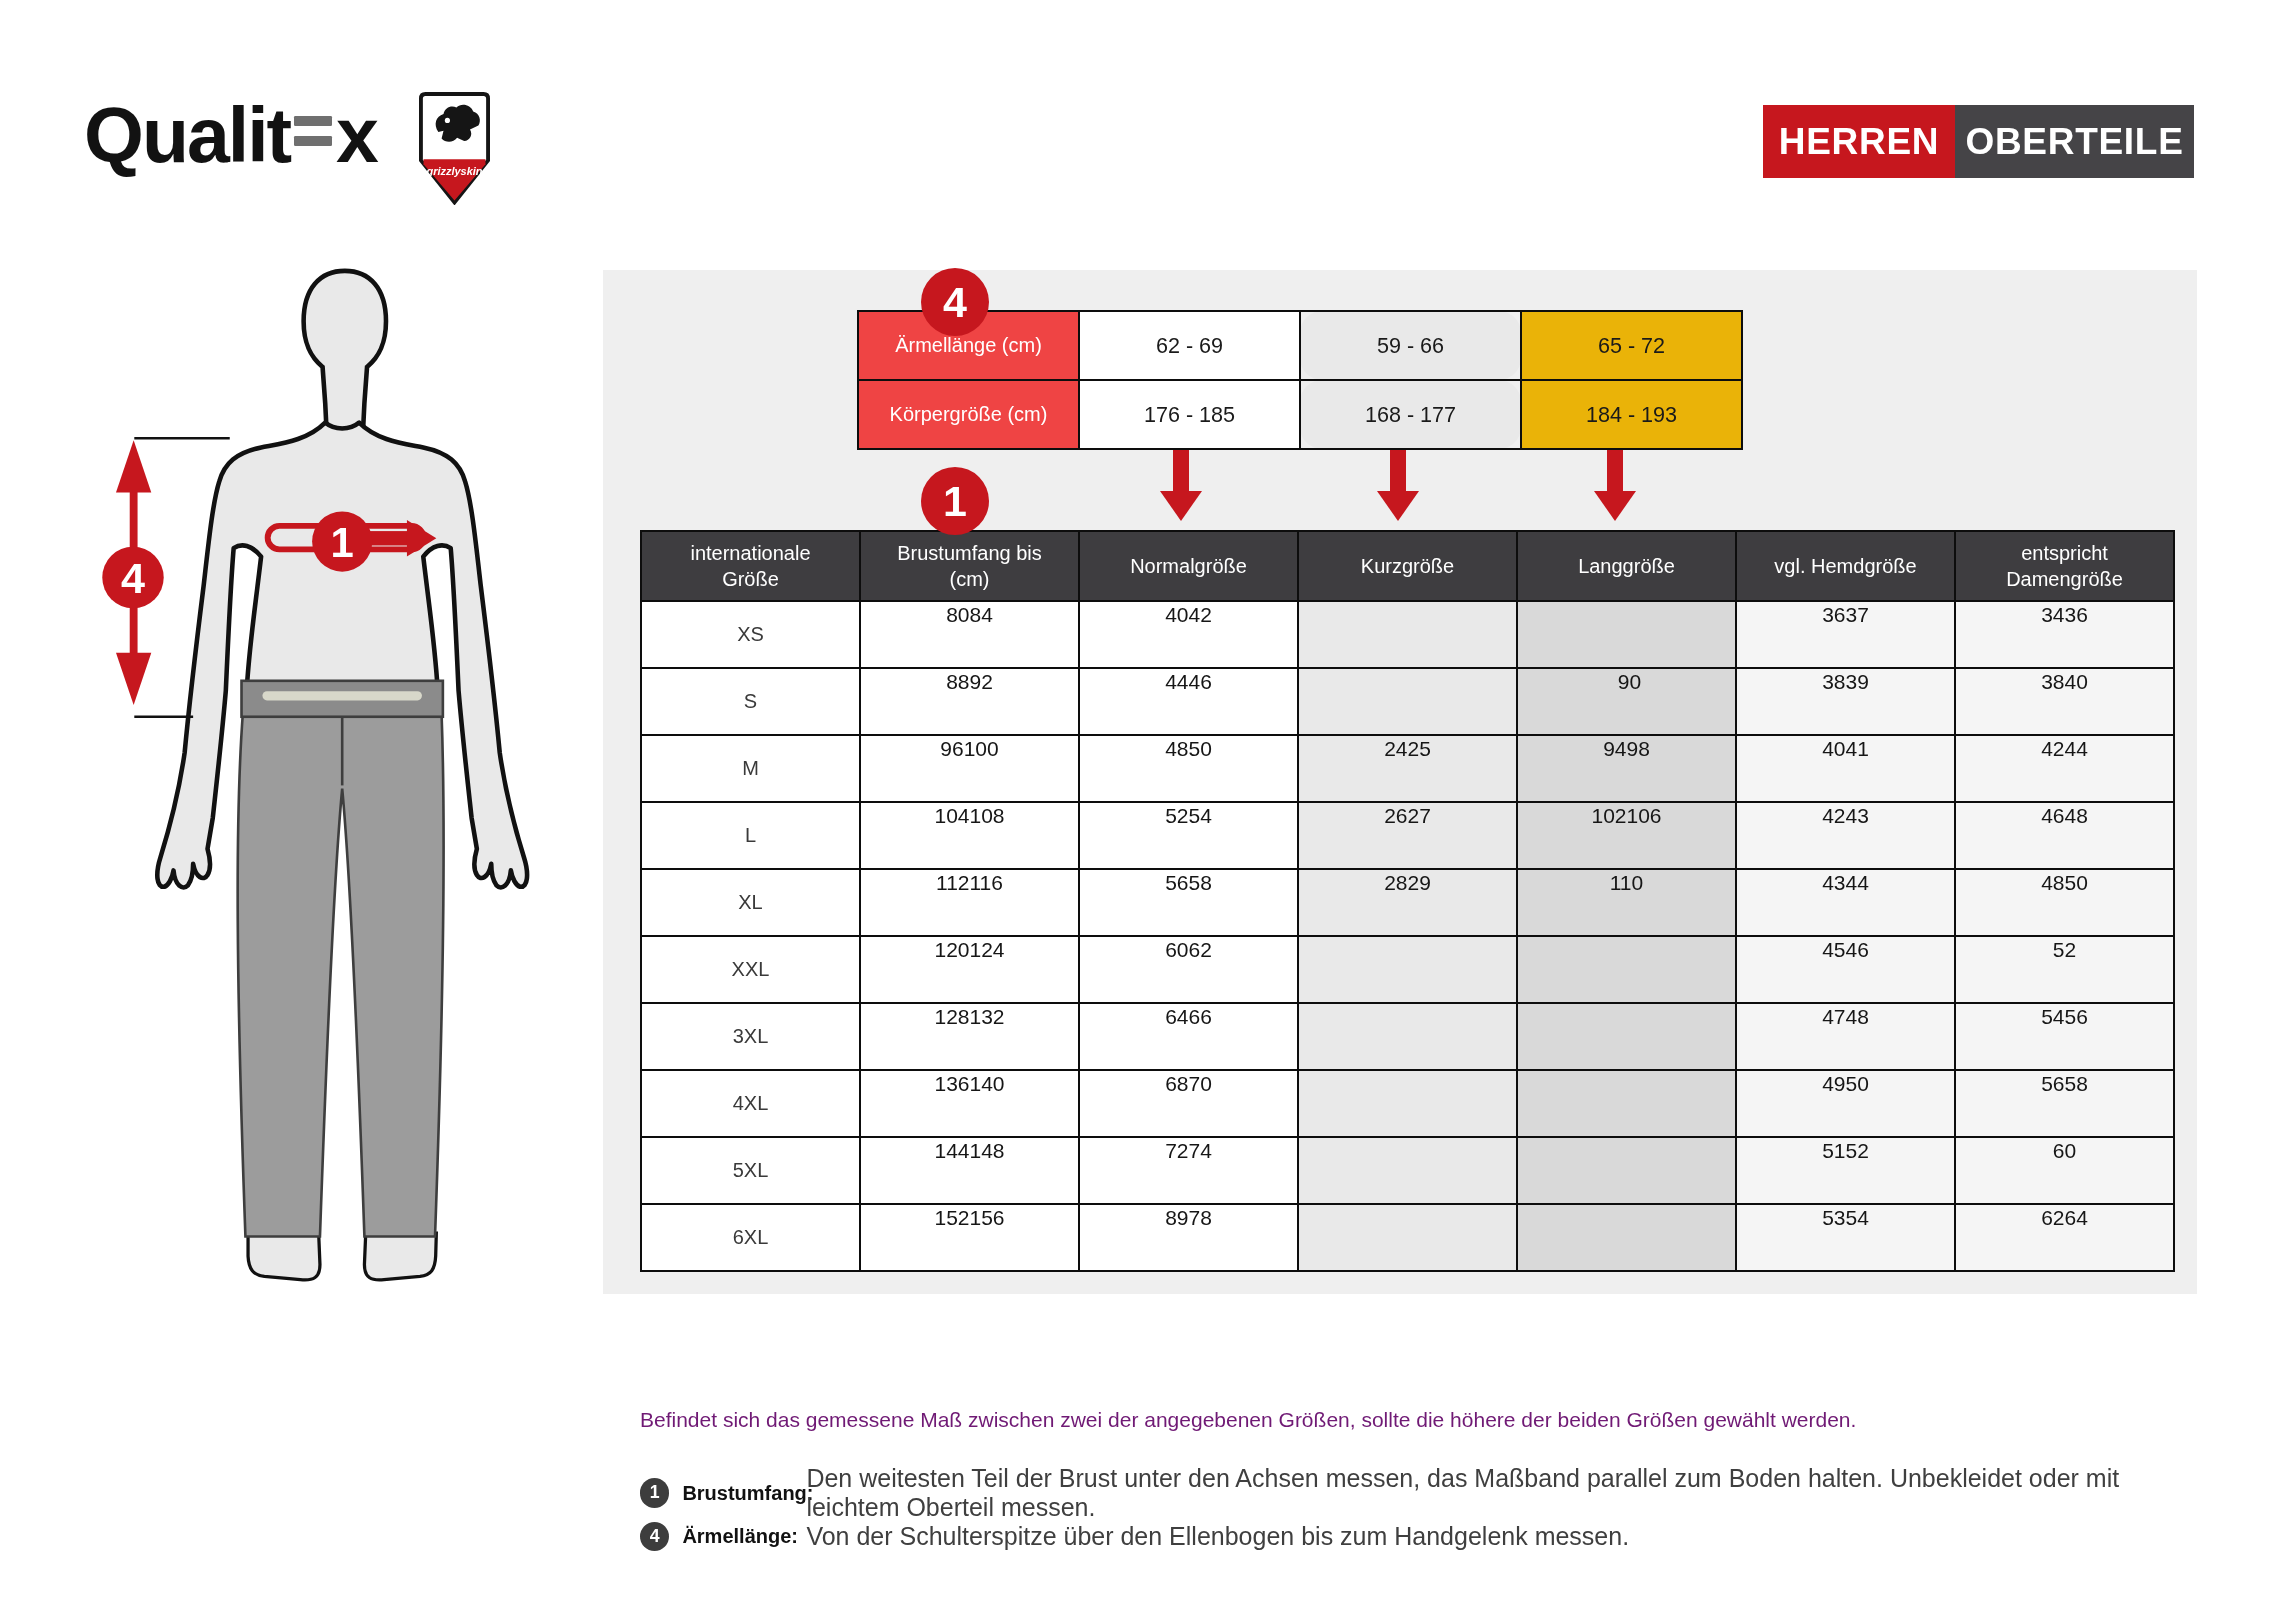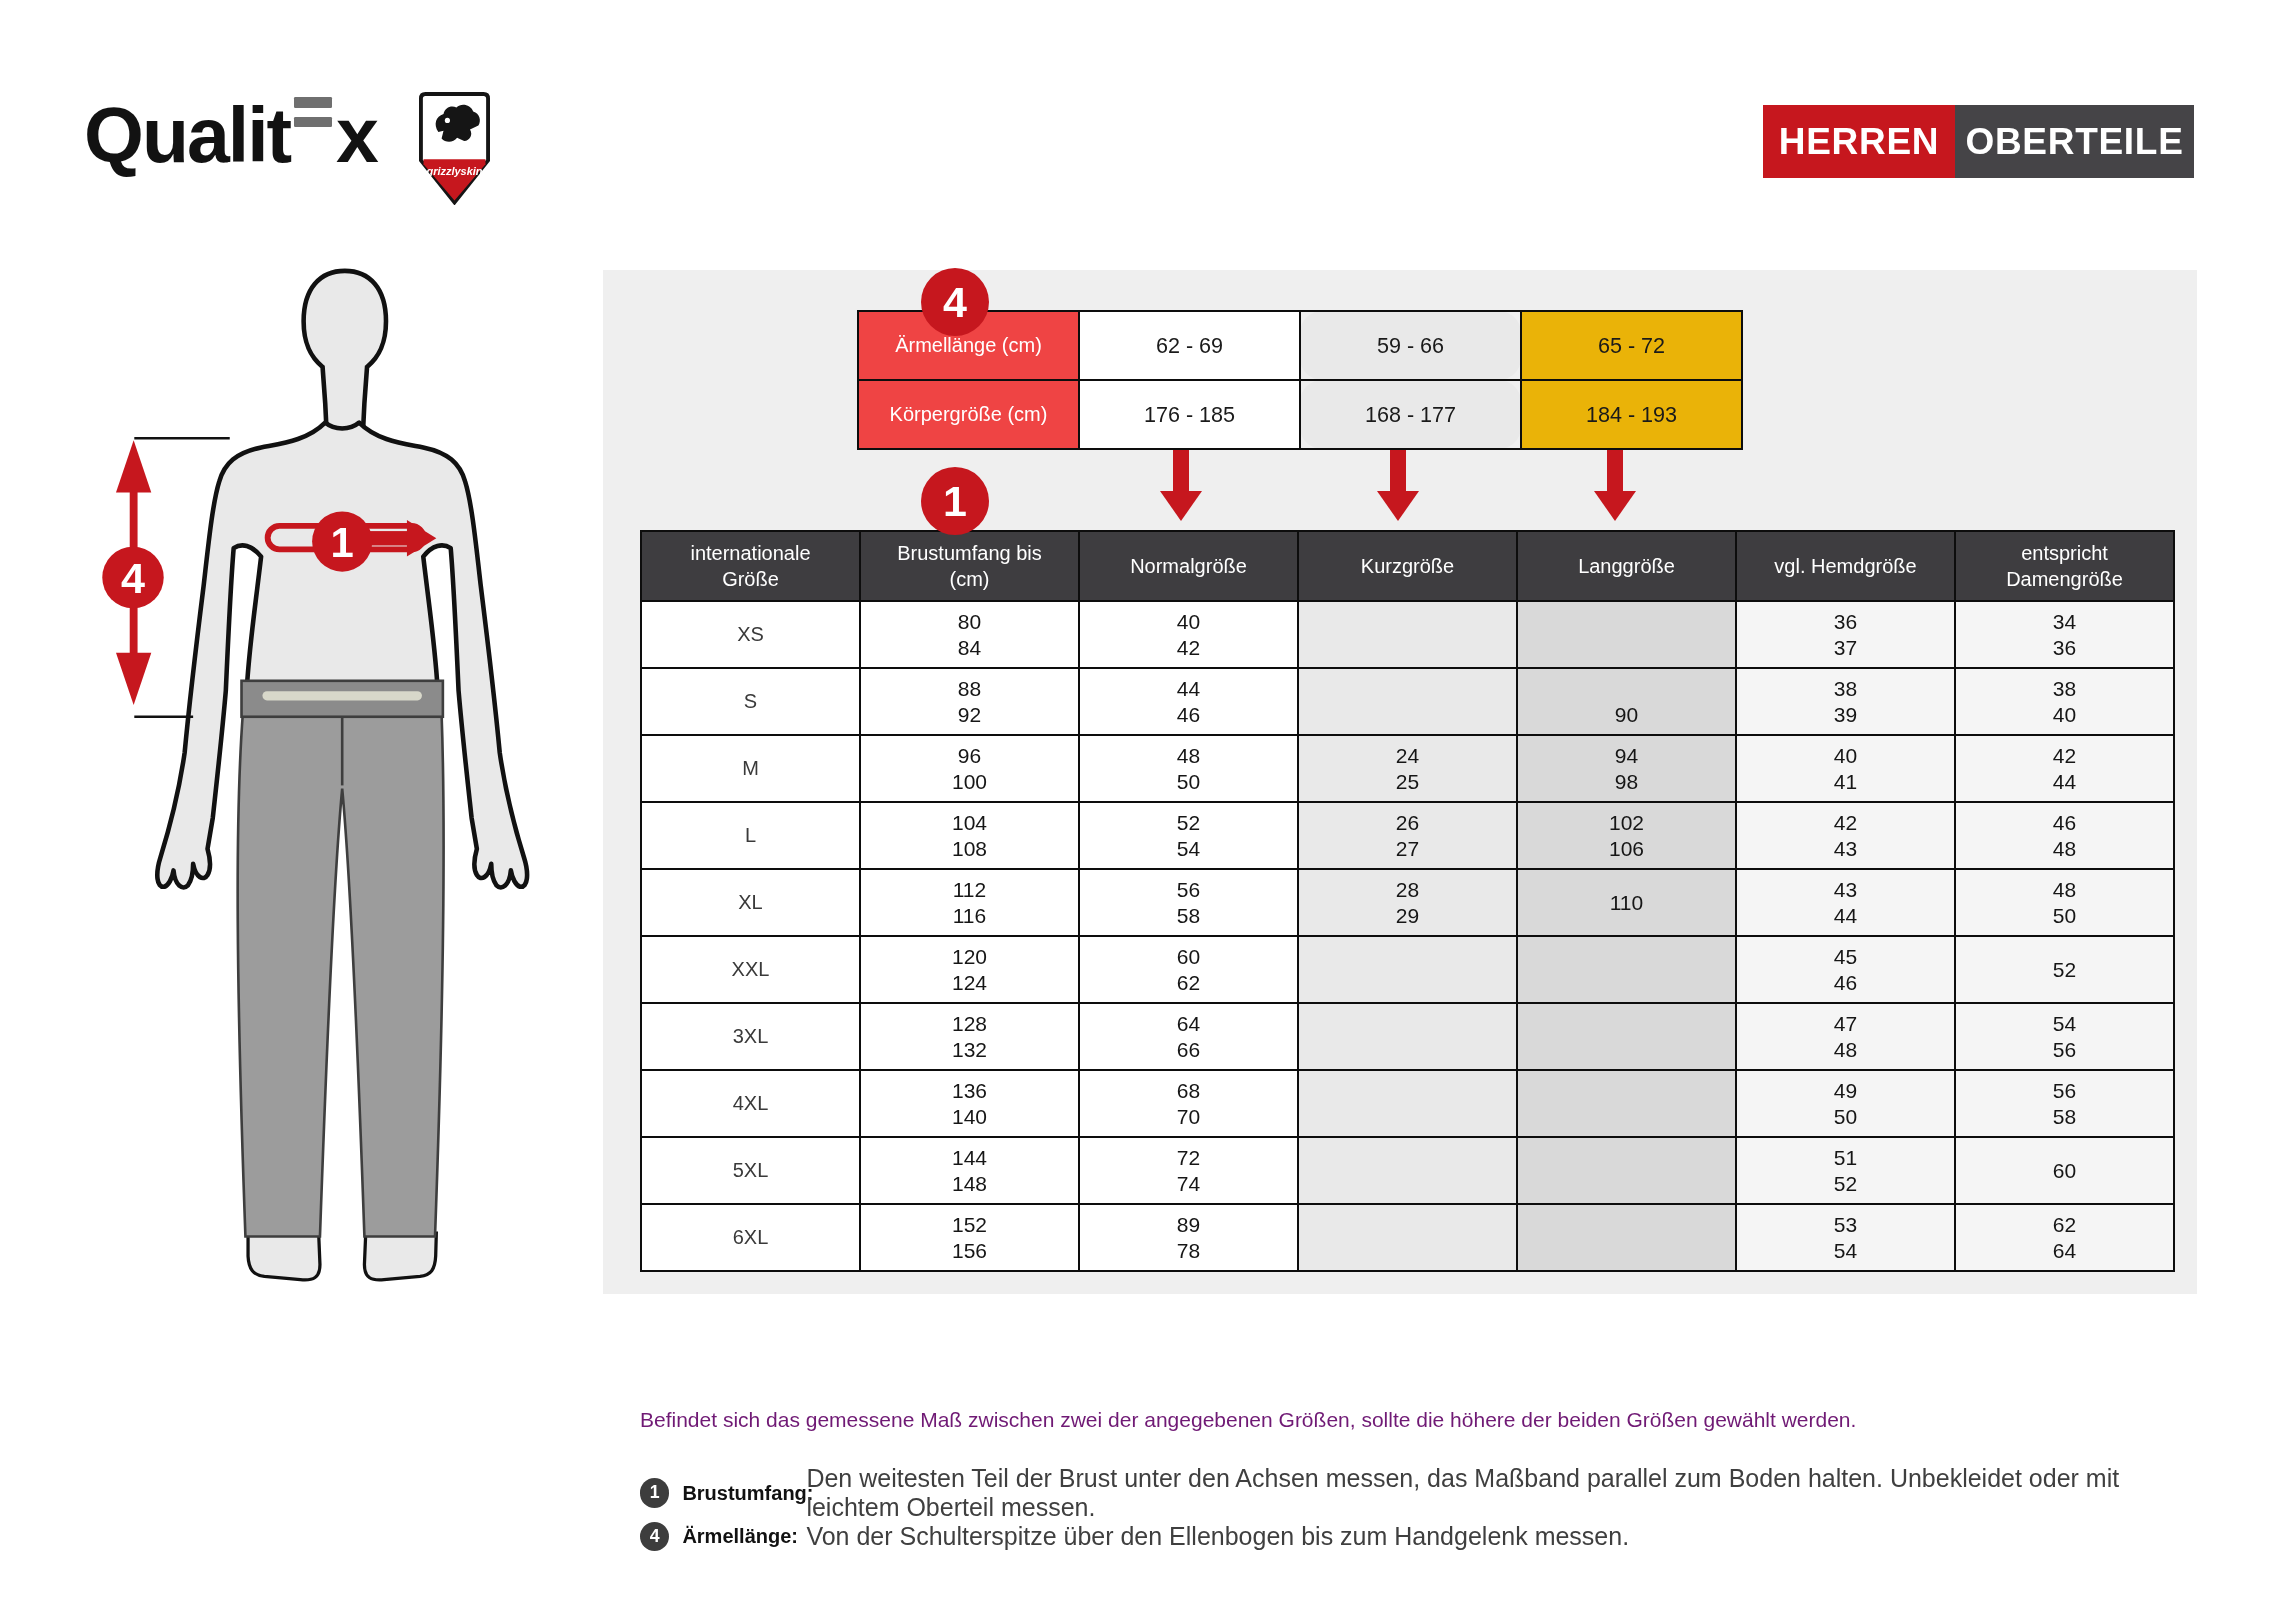--- a/index.html
+++ b/index.html
@@ -6,21 +6,21 @@
   body{
     width:2295px;height:1623px;position:relative;overflow:hidden;
     background:#ffffff;
     font-family:"Liberation Sans", sans-serif;
     color:#1a1a1a;
   }
   .abs{position:absolute;}
 
   
   .logo-row{left:84px;top:97px;display:flex;align-items:flex-start;gap:42px;}
-  .brand{display:flex;align-items:flex-start;font-size:77px;font-weight:600;letter-spacing:-2px;color:#121212;line-height:1;}
+  .brand{display:flex;align-items:center;font-size:77px;font-weight:600;letter-spacing:-2px;color:#121212;line-height:1;}
   .ebars{display:inline-flex;flex-direction:column;gap:9.2px;margin:0 3.9px 9.2px 3.9px;}
   .ebars span{display:block;width:38px;height:10.5px;background:#6f6f6f;border-radius:1.3px;}
   .shield{width:71px;height:113px;margin-top:-5.2px;}
 
   
   .badge{left:1763px;top:105px;height:73px;display:flex;font-weight:700;font-size:37px;color:#fff;letter-spacing:0.7px;}
   .badge .left{background:#c6171e;width:192px;display:flex;align-items:center;justify-content:center;}
   .badge .right{background:#454447;width:239px;display:flex;align-items:center;justify-content:center;}
 
   
@@ -49,21 +49,21 @@
   .top-table td.v1{background:#e9e9e9;border-radius:22px;}
   .top-table td.v2{background:#eab308;}
 
   .main-table{left:640px;top:530px;}
   .main-table th,.main-table td{width:217px;border-top:2.6px solid #0d0d0d;border-bottom:2.6px solid #0d0d0d;
       border-left:2px solid #0d0d0d;border-right:2px solid #0d0d0d;text-align:center;vertical-align:middle;padding:0;}
   .main-table thead th{background:#3e3d40;color:#ffffff;font-weight:400;font-size:20px;height:68px;line-height:26px;}
   .main-table tbody tr{height:65px;}
   .main-table tbody th{background:#ffffff;font-weight:400;font-size:20px;color:#3a3a3a;margin-top:32px;}
   .main-table td{font-size:21px;color:#161616;}
-  .main-table td .lines{display:flex;flex-direction:column;justify-content:center;height:65px;}
+  .main-table td .lines{display:flex;flex-direction:row;justify-content:center;height:65px;}
   .main-table td .ln{line-height:26px;height:26px;}
   .main-table td.c0,.main-table td.c1{background:#ffffff;}
   .main-table td.c2{background:#e9e9e9;text-align:center;}
   .main-table td.c3{background:#d9d9d9;}
   .main-table td.c4,.main-table td.c5{background:#f5f5f5;}
 
   
   .note{left:640px;top:1407px;font-size:21px;color:#701a75;line-height:26px;}
   .fitem{display:flex;align-items:center;gap:0;}
   .fitem .num{width:29.4px;height:29.4px;border-radius:50%;background:#3d3d3d;color:#fff;

